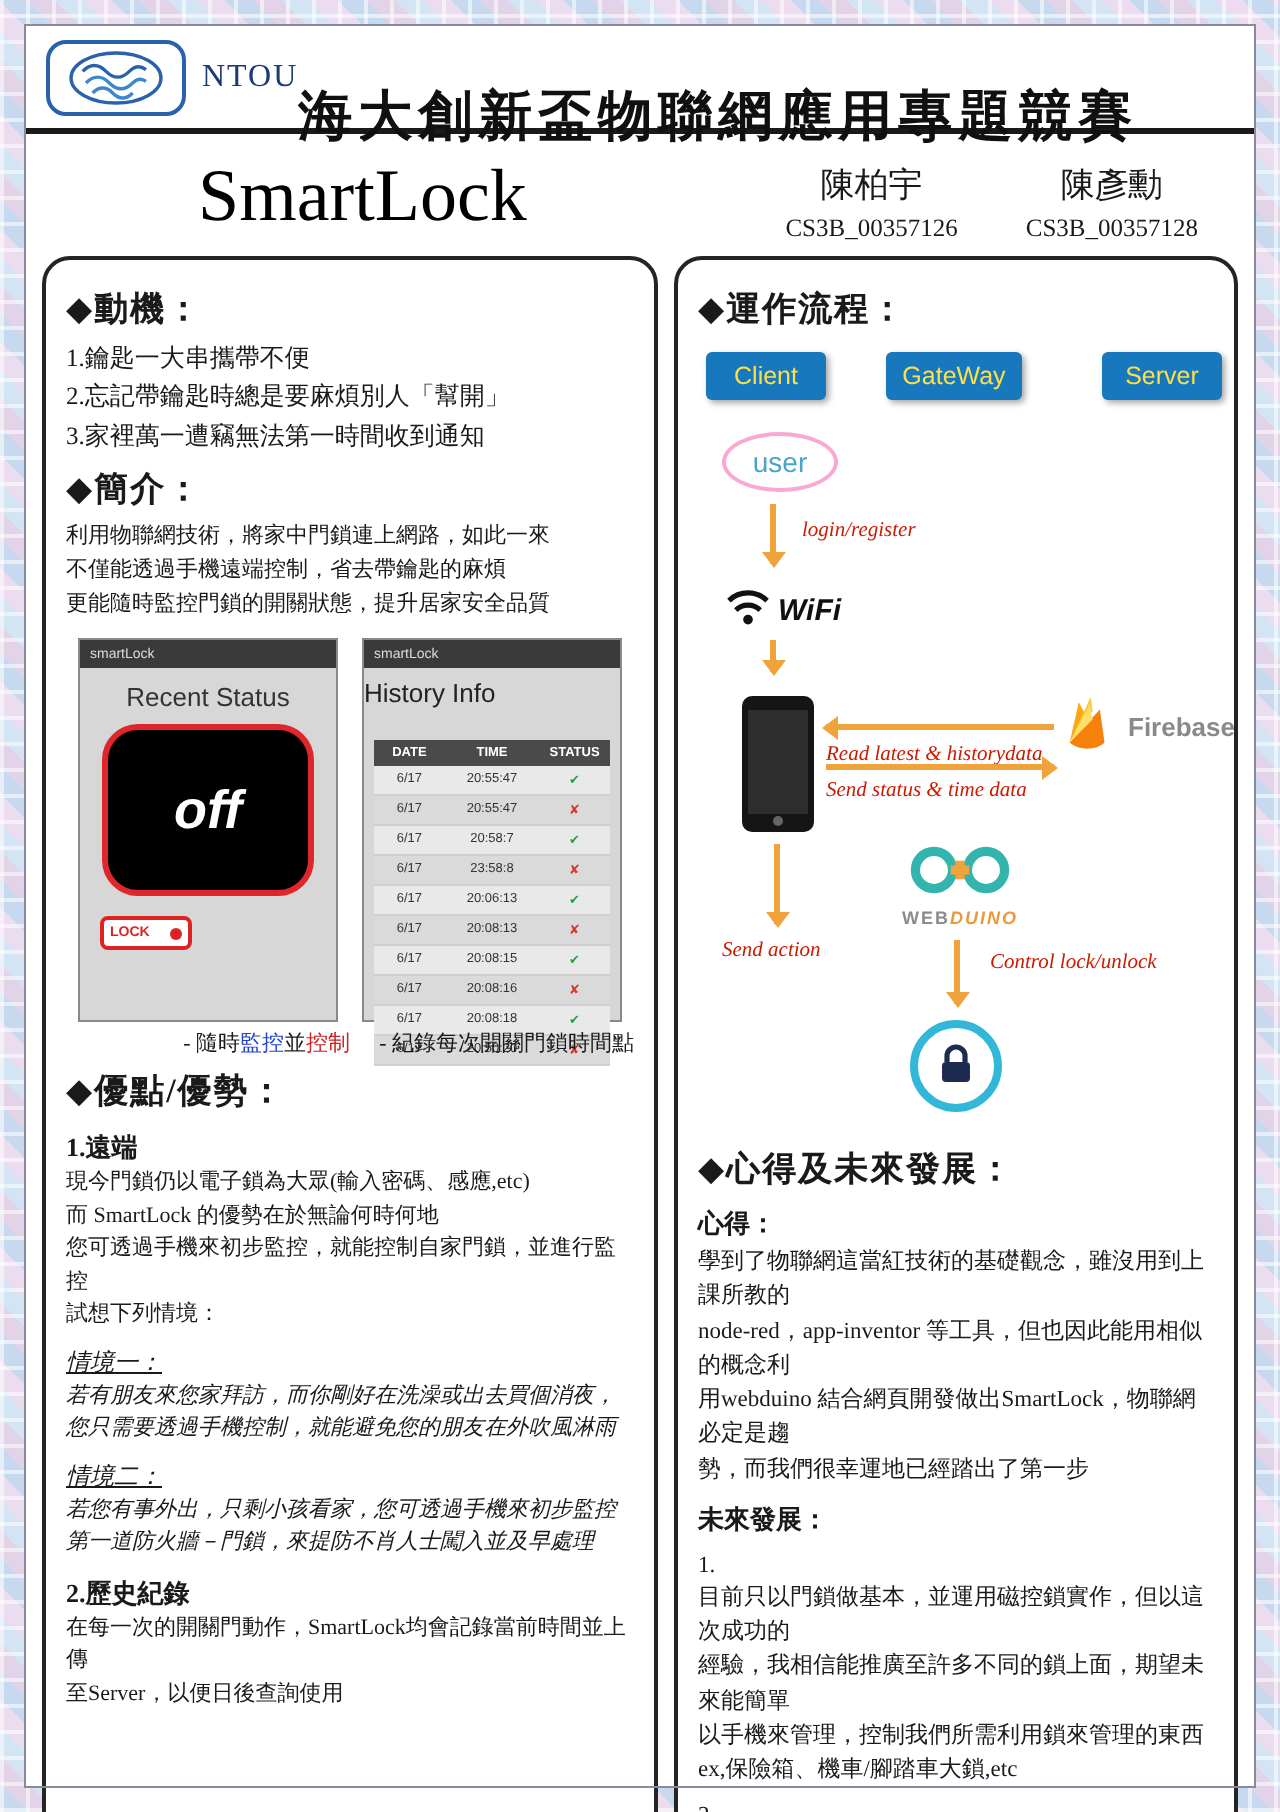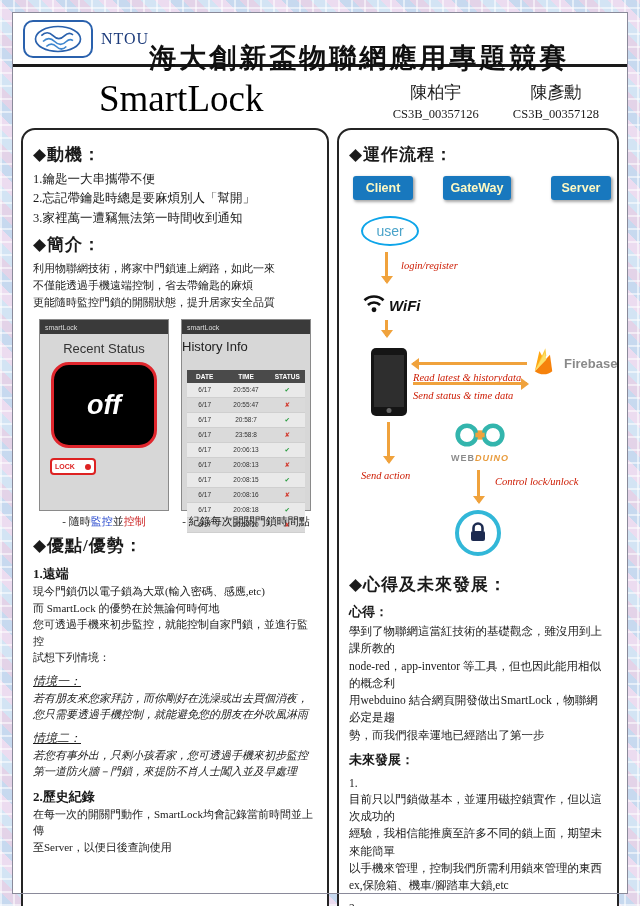--- a/index.html
+++ b/index.html
@@ -57,36 +57,36 @@
   .ht-head { display:grid; grid-template-columns:30% 40% 30%; background:#4a4a4a; }
   .ht-hcell { color:#fff; font-size:6.5px; font-weight:bold; text-align:center; padding:3px 0; }
   .ht-row { display:grid; grid-template-columns:30% 40% 30%; }
   .ht-row:nth-child(odd) { background:#e9e9e9; }
   .ht-row:nth-child(even) { background:#dadada; }
   .ht-cell { font-size:6.5px; color:#333; text-align:center; padding:3px 0; border-bottom:1px solid #cfcfcf; }
   .ht-cell.ok { color:#2e9e44; font-weight:bold; }
   .ht-cell.bad { color:#d23b2f; font-weight:bold; }
 
   .captions { display:flex; margin:3px 0 2px; font-size:11px; }
-  .caption { width:50%; text-align:center; }
+  .caption { width:50%; text-align:right; }
   .cap-blue { color:#2244cc; }
   .cap-red { color:#cc2222; }
 
   .adv-title { font-size:13px; font-weight:bold; margin-top:8px; }
   .body-line { font-size:11px; line-height:1.5; }
   .scen-title { font-size:12px; font-weight:normal; font-style:italic; text-decoration:underline; margin-top:7px; }
   .scen-line { font-size:11px; font-style:italic; line-height:1.5; }
 
   
   .flow { position:relative; height:398px; margin-top:4px; font-family:"Liberation Sans","DejaVu Sans",sans-serif; }
-  .node { position:absolute; top:6px; width:60px; text-align:center; background:#1878be; color:#fef9c3; font-weight:bold; font-size:12.5px; padding:5px 0; border-radius:3px; box-shadow:1.5px 1.5px 3px rgba(0,0,0,.35); }
+  .node { position:absolute; top:6px; width:60px; text-align:center; background:#1878be; color:#fde047; font-weight:normal; font-size:12.5px; padding:5px 0; border-radius:3px; box-shadow:1.5px 1.5px 3px rgba(0,0,0,.35); }
   .n-client { left:4px; }
   .n-gateway { left:94px; width:68px; }
   .n-server { left:202px; }
-  .user-oval { position:absolute; left:12px; top:46px; width:58px; height:30px; border:2px solid #0ea5e9; border-radius:50%; color:#4aa3c9; font-size:14px; display:flex; align-items:center; justify-content:center; }
+  .user-oval { position:absolute; left:12px; top:46px; width:58px; height:30px; border:2px solid #f9a8d4; border-radius:50%; color:#4aa3c9; font-size:14px; display:flex; align-items:center; justify-content:center; }
   .arrow-v { position:absolute; width:3px; background:#f0a23c; }
   .arrow-v::after { content:""; position:absolute; bottom:-8px; left:-4.5px; border:6px solid transparent; border-top:8px solid #f0a23c; }
   .arrow-h { position:absolute; height:3px; background:#f0a23c; }
   .arrow-h.dir-right::after { content:""; position:absolute; right:-8px; top:-4.5px; border:6px solid transparent; border-left:8px solid #f0a23c; }
   .arrow-h.dir-left::before { content:""; position:absolute; left:-8px; top:-4.5px; border:6px solid transparent; border-right:8px solid #f0a23c; }
   .flabel { position:absolute; color:#cc1a00; font-style:italic; font-size:10.5px; font-family:"Liberation Serif","DejaVu Serif",serif; white-space:nowrap; }
   .wifi { position:absolute; left:12px; top:120px; display:flex; align-items:flex-end; gap:2px; }
   .wifi-label { font-size:15px; font-weight:bold; font-style:italic; color:#111; }
   .phone-icon { position:absolute; left:22px; top:178px; width:36px; height:68px; background:#151515; border-radius:5px; }
   .phone-icon::before { content:""; position:absolute; left:3px; right:3px; top:7px; bottom:9px; background:#2e2e2e; }

